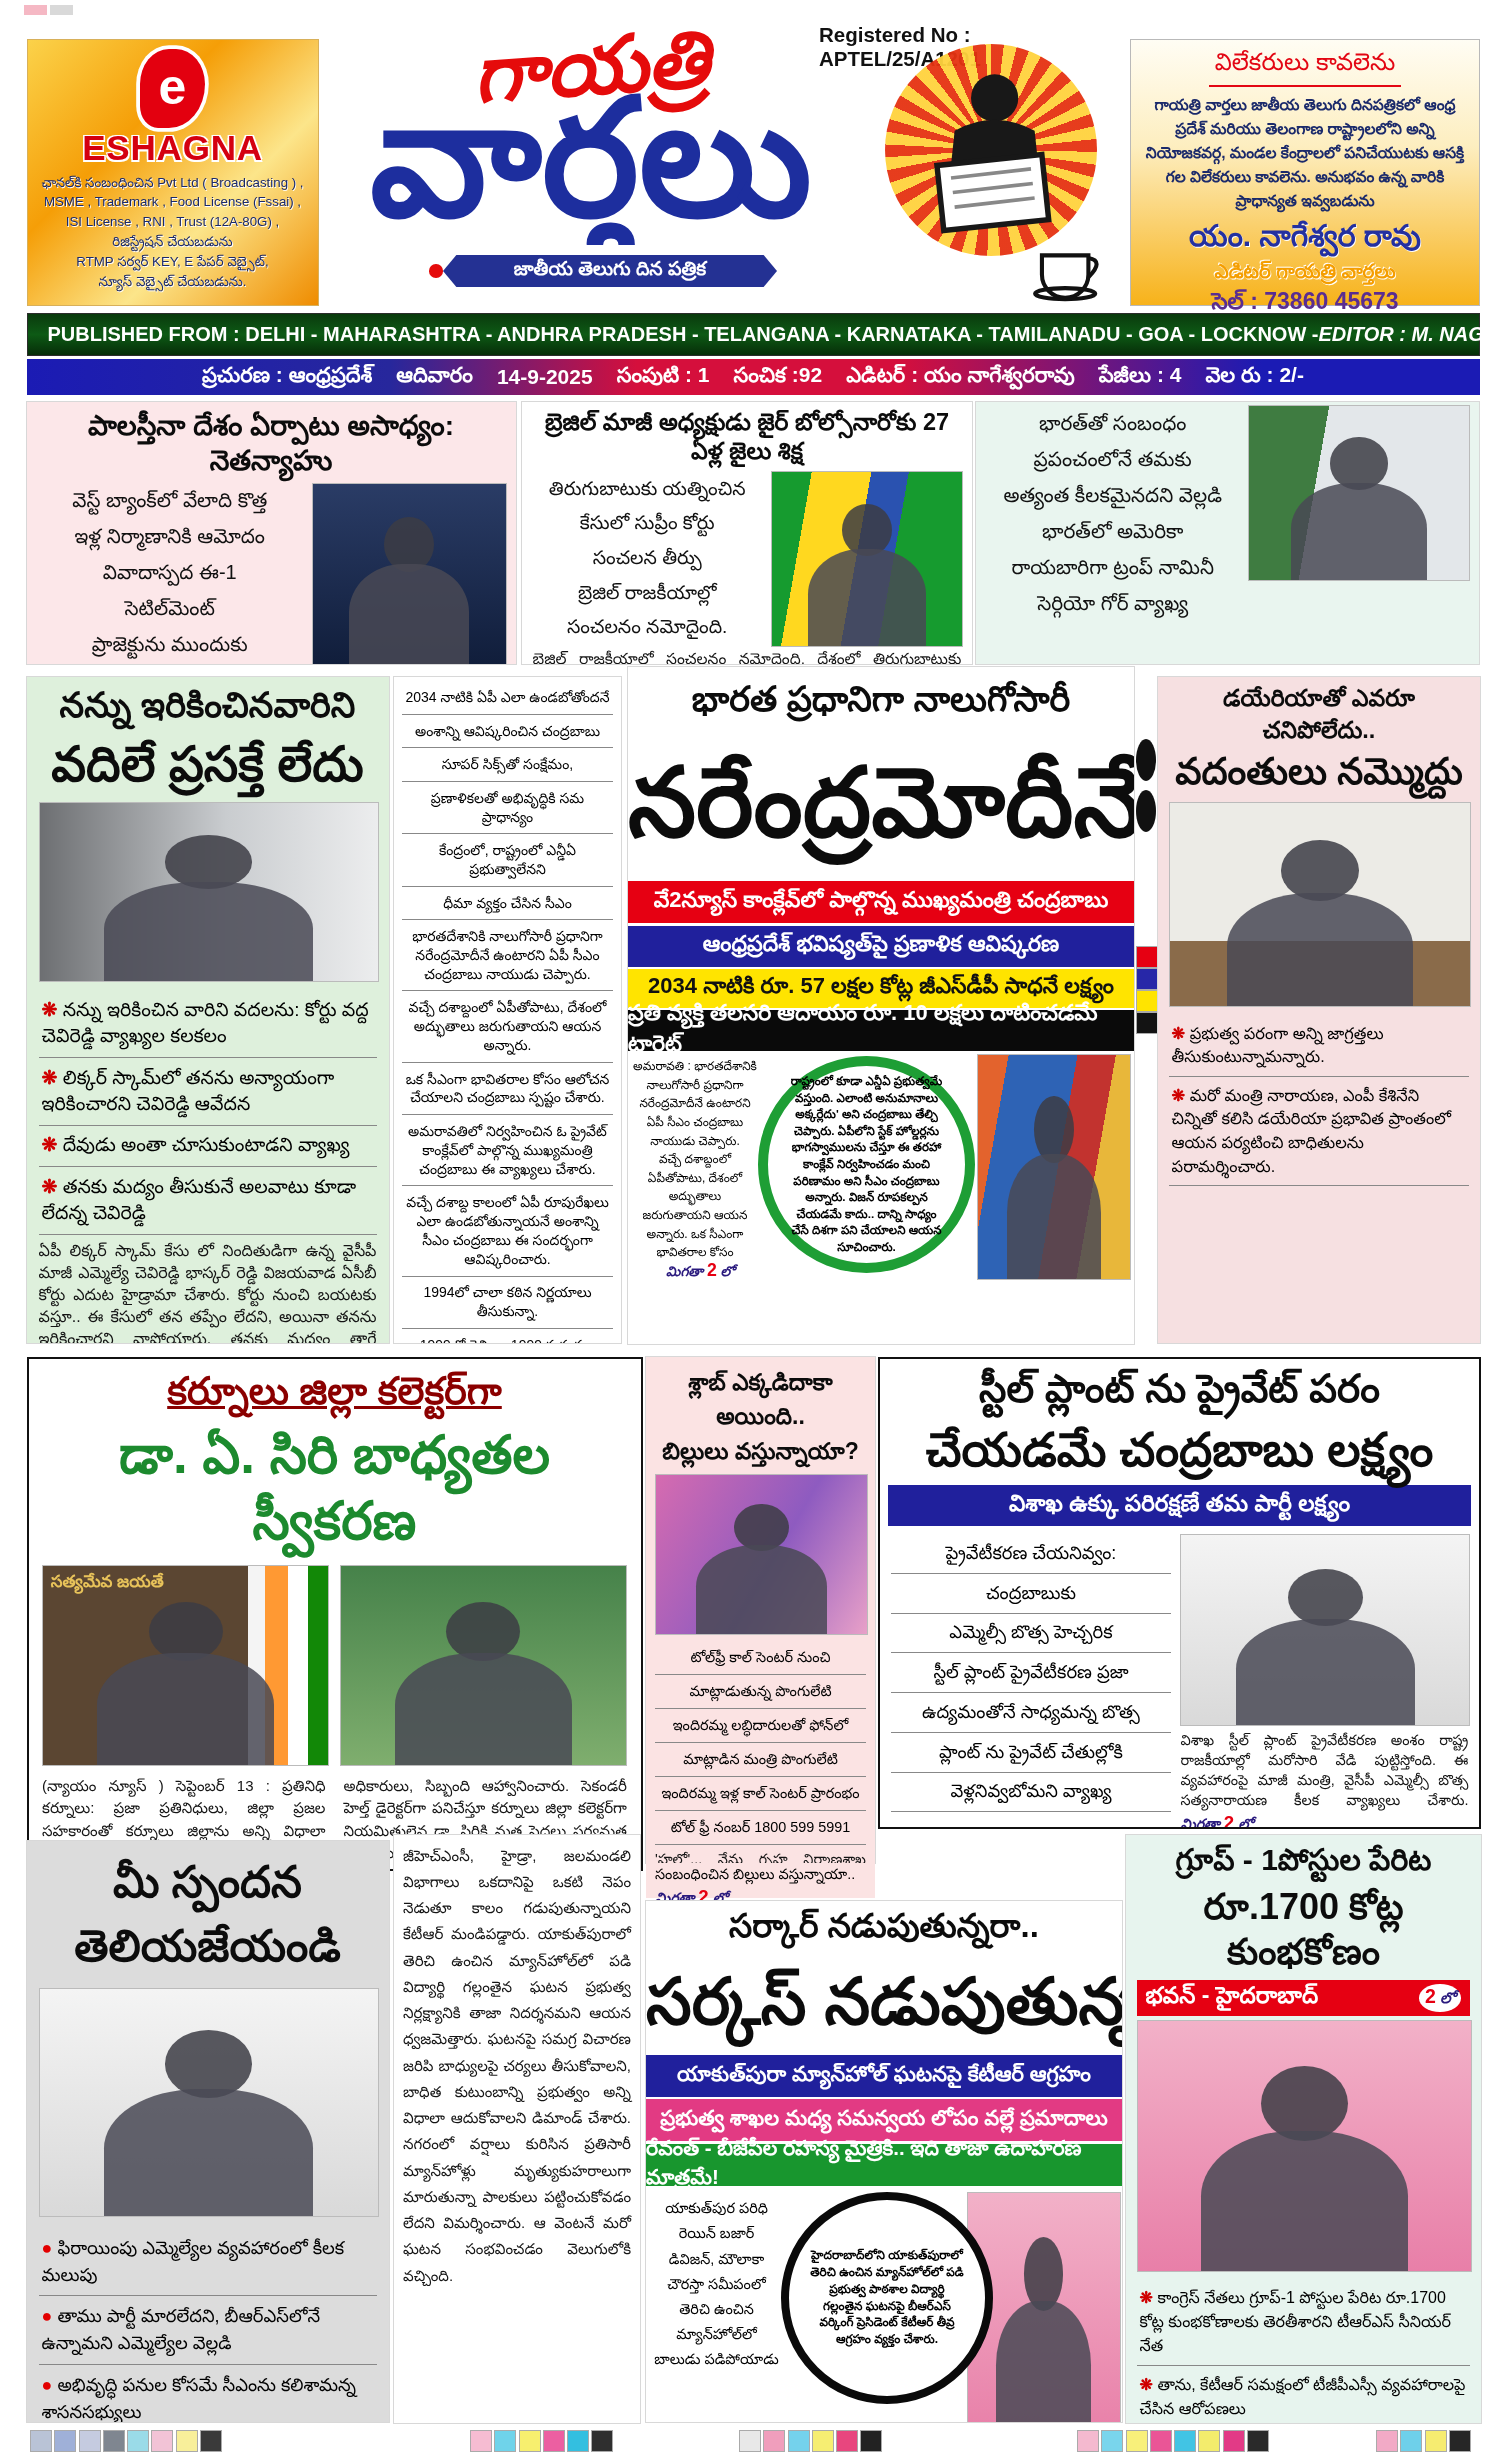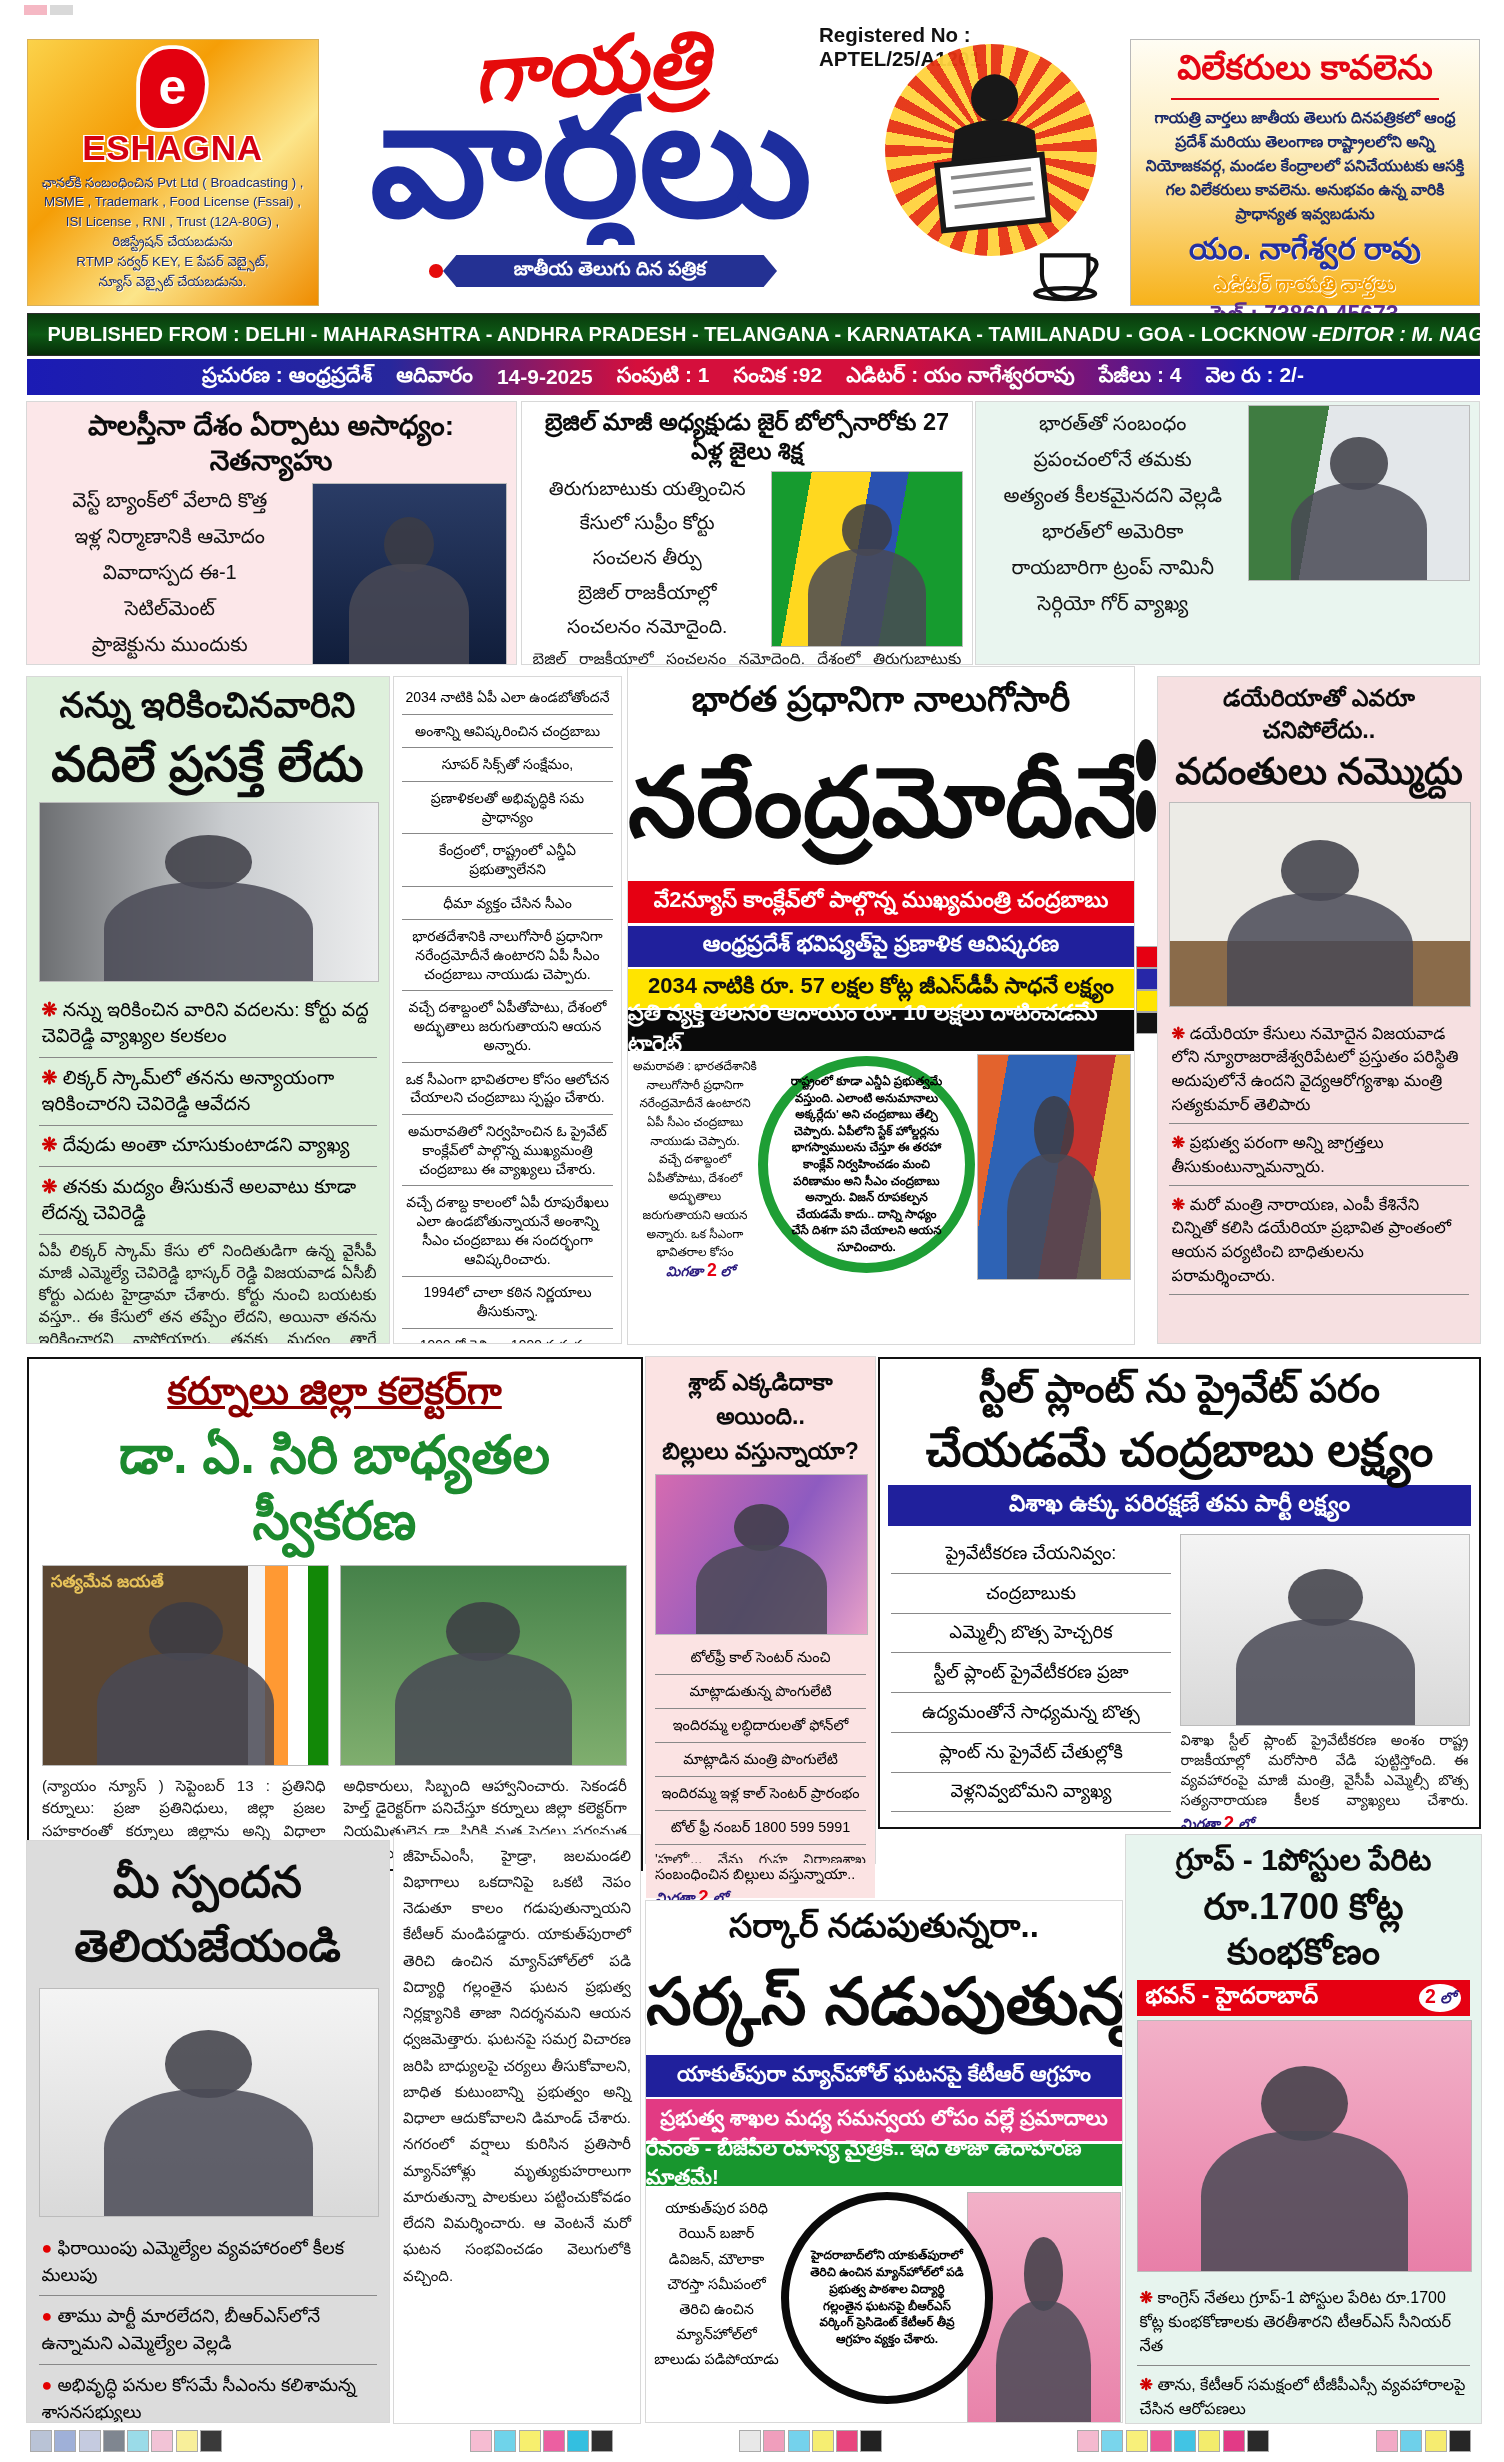--- a/index.html
+++ b/index.html
@@ -102,21 +102,21 @@
       </svg>
       <svg viewBox="0 0 60 40" style="position:absolute;left:161px;top:203px;width:82px;height:55px;">
         <path d="M8 6 h34 v14 a14 14 0 0 1 -34 0 Z" fill="#ffffff" stroke="#111" stroke-width="3"></path>
         <path d="M42 8 q12 2 0 14" fill="none" stroke="#111" stroke-width="3"></path>
         <ellipse cx="25" cy="34" rx="22" ry="4" fill="none" stroke="#111" stroke-width="3"></ellipse>
       </svg>
     </div>
 
     <div class="abs" style="left:1130px;top:39px;width:350px;height:267px;border:1.5px solid #b9b9b9;padding:7.6px 10.6px;
                 background:linear-gradient(180deg,#fffdf4 0%,#fdeec0 40%,#f7b21a 100%);text-align:center;">
-      <div style="font-size:34px;font-weight:bold;color:#e30613;border-bottom:2.3px solid #e30613;
+      <div style="font-size:24px;font-weight:normal;color:#e30613;border-bottom:2.3px solid #e30613;
                   display:inline-block;padding:0 6px 3px;">విలేకరులు కావలెను</div>
       <div style="margin-top:6px;font-size:15.5px;font-weight:bold;color:#1b2a6b;line-height:1.55;">గాయత్రి వార్తలు జాతీయ తెలుగు దినపత్రికలో ఆంధ్ర ప్రదేశ్ మరియు తెలంగాణ రాష్ట్రాలలోని అన్ని నియోజకవర్గ, మండల కేంద్రాలలో పనిచేయుటకు ఆసక్తి గల విలేకరులు కావలెను. అనుభవం ఉన్న వారికి ప్రాధాన్యత ఇవ్వబడును</div>
       <div style="margin-top:6px;font-size:30px;font-weight:bold;color:#2430a0;
                   text-shadow:0.8px 0.8px 0 #fff;">యం. నాగేశ్వర రావు</div>
       <div style="font-size:20px;font-weight:bold;color:#f59e00;text-shadow:0.8px 0.8px 0 #fff,-0.8px -0.8px 0 #fff;">ఎడిటర్ గాయత్రి వార్తలు</div>
       <div style="font-size:23px;font-weight:bold;color:#5a2d91;">సెల్ : 73860 45673</div>
     </div>
   </div>
 
   <div class="abs" style="left:26.5px;top:313px;width:1453px;height:43px;border:1.5px solid #2c2c2c;
@@ -277,21 +277,20 @@
         <div class="chip" style="background: rgb(255, 228, 0); height: 20px;"></div>
         <div class="chip" style="background: rgb(19, 19, 19); height: 20px;"></div>
       </div>
   </div>
 
   <div class="art" style="left:1158px;top:677px;width:322px;height:666px;background:#f6e0e1;padding:7.6px 10.6px;">
     <div class="kicker" style="font-size:23.5px;">డయేరియాతో ఎవరూ చనిపోలేదు..</div>
     <div class="hl" style="font-size:37px;">వదంతులు నమ్మొద్దు</div>
     <div class="photo sil ph-room" style="width:100%;height:203px;margin:7.6px 0;"></div>
     <div class="sep" style="font-size:16.3px;line-height:1.45;">
-        <div class="b-line">డయేరియా కేసులు నమోదైన విజయవాడ లోని న్యూరాజరాజేశ్వరిపేటలో ప్రస్తుతం పరిస్థితి అదుపులోనే ఉందని వైద్యఆరోగ్యశాఖ మంత్రి సత్యకుమార్ తెలిపారు</div>
         <div class="b-line">ప్రభుత్వ పరంగా అన్ని జాగ్రత్తలు తీసుకుంటున్నామన్నారు.</div>
         <div class="b-line">మరో మంత్రి నారాయణ, ఎంపీ కేశినేని చిన్నితో కలిసి డయేరియా ప్రభావిత ప్రాంతంలో ఆయన పర్యటించి బాధితులను పరామర్శించారు.</div>
       </div>
 
   </div>
 
   <div class="art" style="left:26.5px;top:1357px;width:616px;height:514px;background:#ffffff;border:2.3px solid #111;outline:none;padding:10.6px 13.6px;">
     <div class="kicker" style="font-size:38px;color:#8b0000;text-decoration:underline;">కర్నూలు జిల్లా కలెక్టర్‌గా</div>
     <div class="hl" style="font-size:53px;color:#1c8a2e;">డా. ఏ. సిరి బాధ్యతల స్వీకరణ</div>
     <div style="display:flex;gap:10.6px;margin-top:10.6px;">

